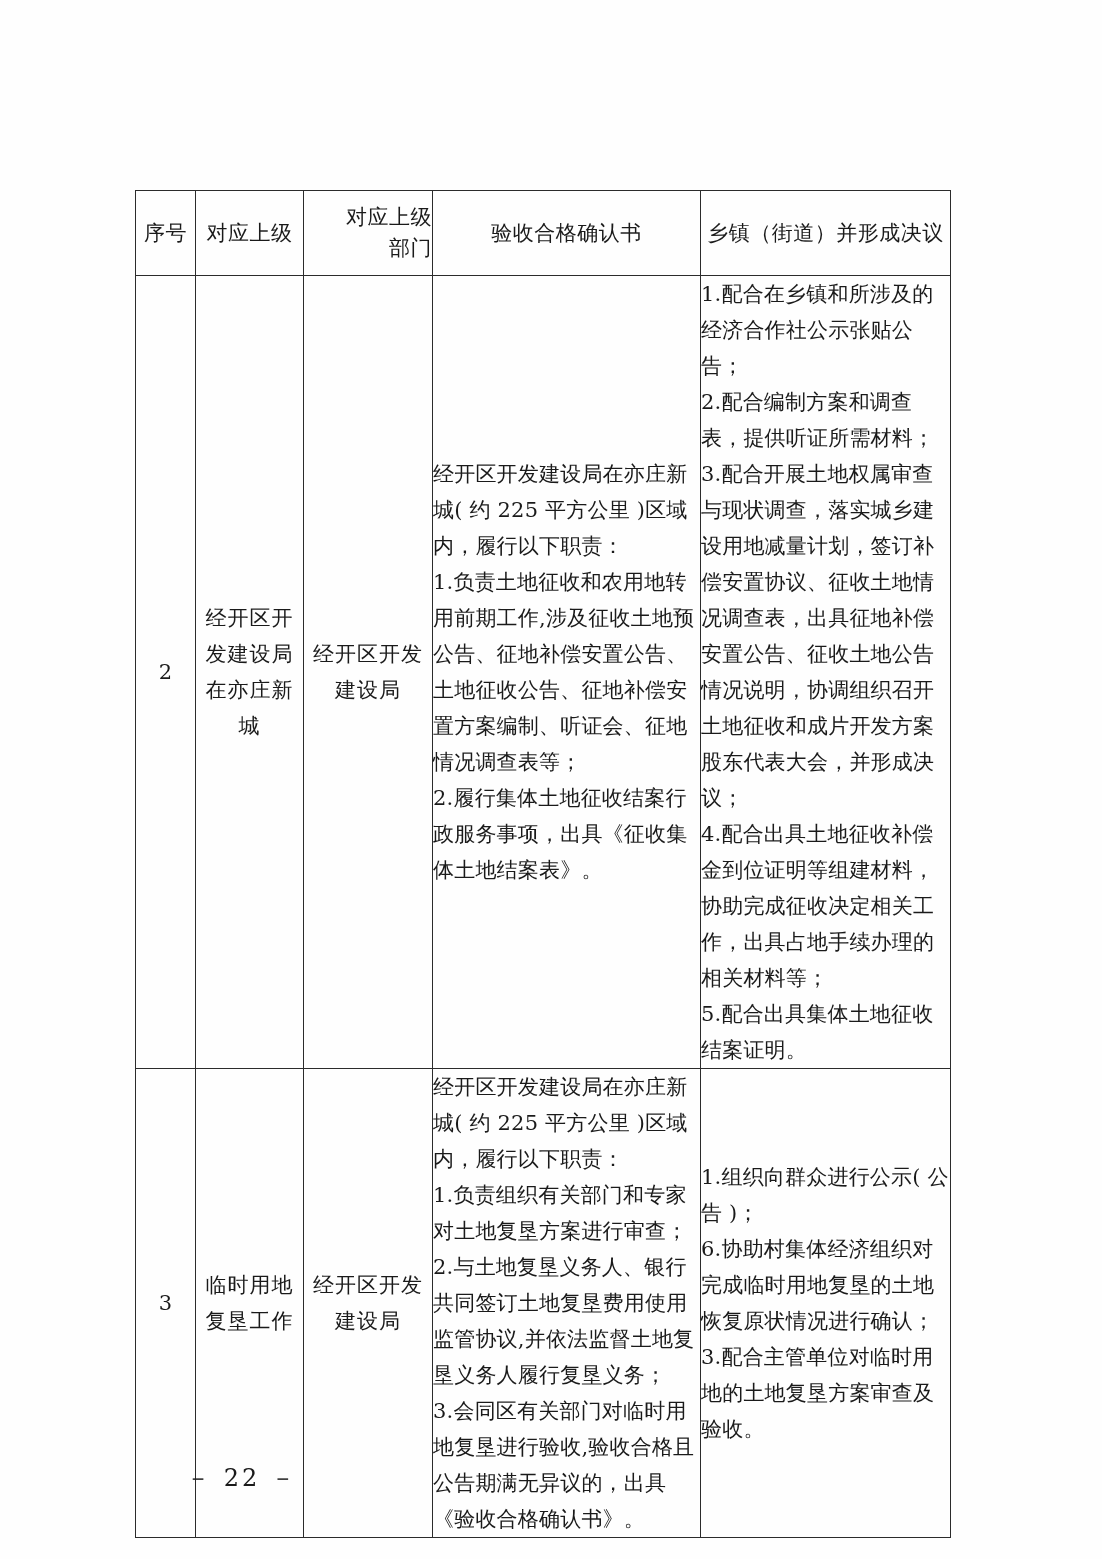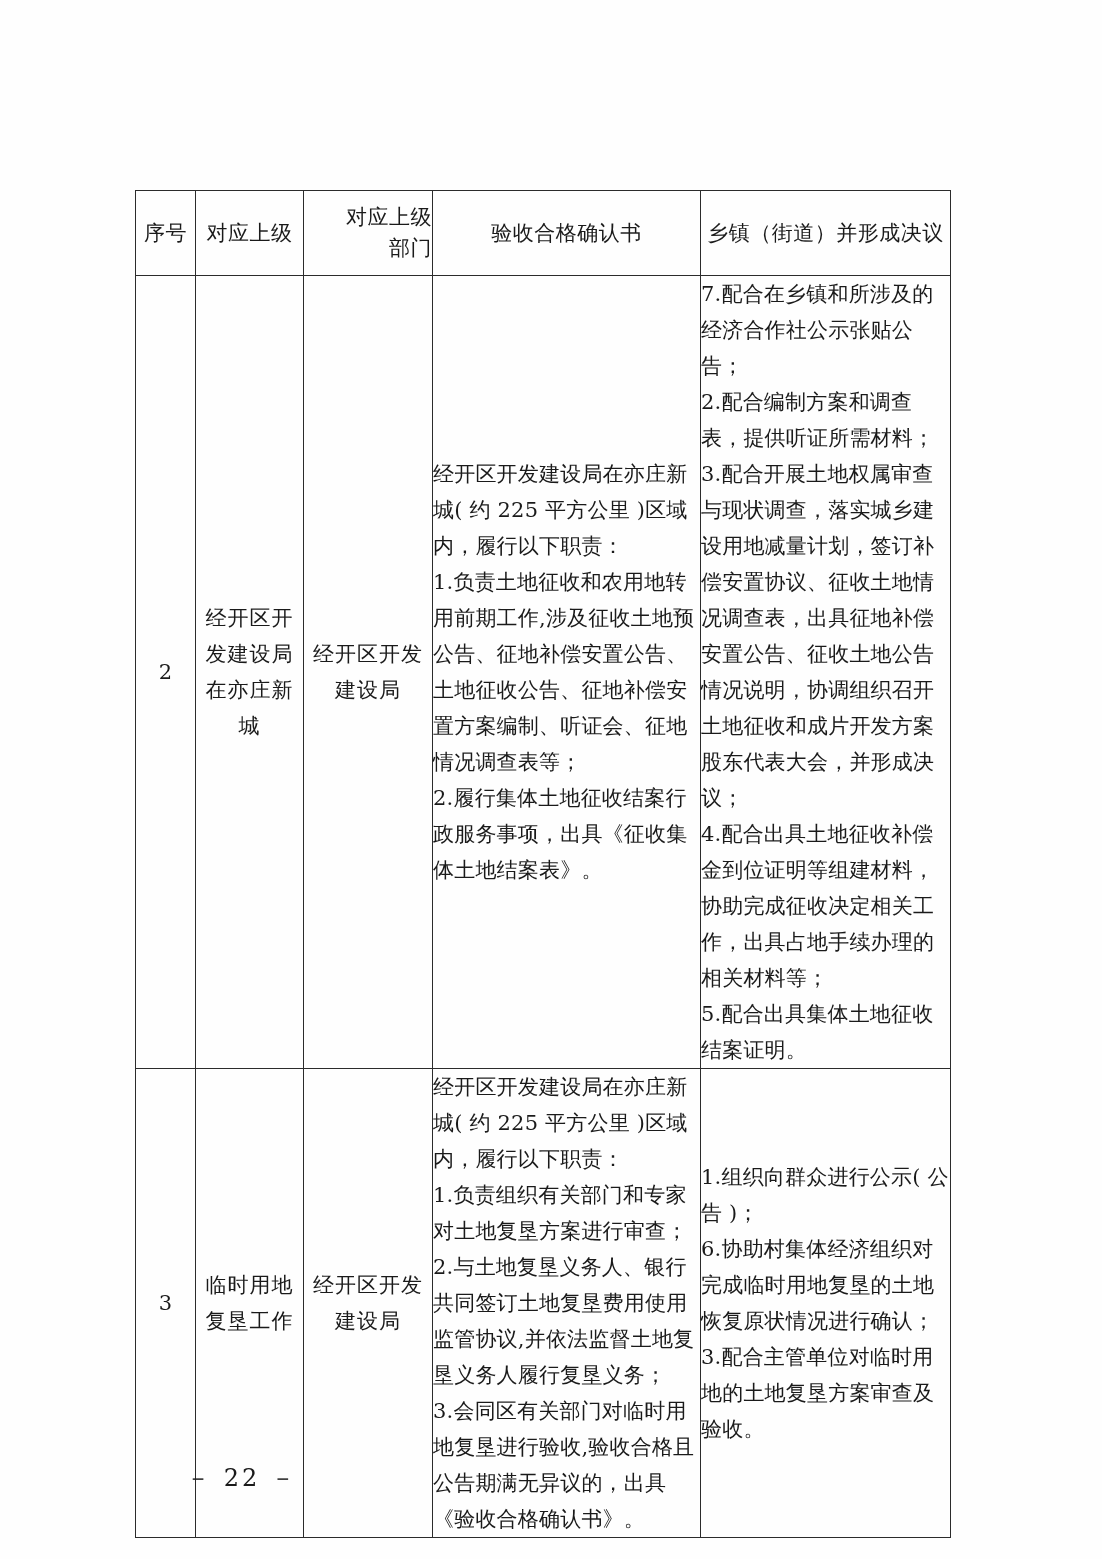--- a/index.html
+++ b/index.html
@@ -129,21 +129,21 @@
       <tr class="row-2">
         <td class="cell-seq">2</td>
         <td class="cell-name">经开区开发建设局在亦庄新城</td>
         <td class="cell-dept">经开区开发建设局</td>
         <td class="cell-para">
           <p>经开区开发建设局在亦庄新城( 约 225 平方公里 )区域内，履行以下职责：
 1.负责土地征收和农用地转用前期工作,涉及征收土地预公告、征地补偿安置公告、土地征收公告、征地补偿安置方案编制、听证会、征地情况调查表等；
 2.履行集体土地征收结案行政服务事项，出具《征收集体土地结案表》。</p>
         </td>
         <td class="cell-para">
-          <p>7.配合在乡镇和所涉及的经济合作社公示张贴公告；
+          <p>1.配合在乡镇和所涉及的经济合作社公示张贴公告；
 2.配合编制方案和调查表，提供听证所需材料；
 3.配合开展土地权属审查与现状调查，落实城乡建设用地减量计划，签订补偿安置协议、征收土地情况调查表，出具征地补偿安置公告、征收土地公告情况说明，协调组织召开土地征收和成片开发方案股东代表大会，并形成决议；
 4.配合出具土地征收补偿金到位证明等组建材料，协助完成征收决定相关工作，出具占地手续办理的相关材料等；
 5.配合出具集体土地征收结案证明。</p>
         </td>
       </tr>
       <tr class="row-3">
         <td class="cell-seq">3</td>
         <td class="cell-name">临时用地复垦工作</td>
         <td class="cell-dept">经开区开发建设局</td>

